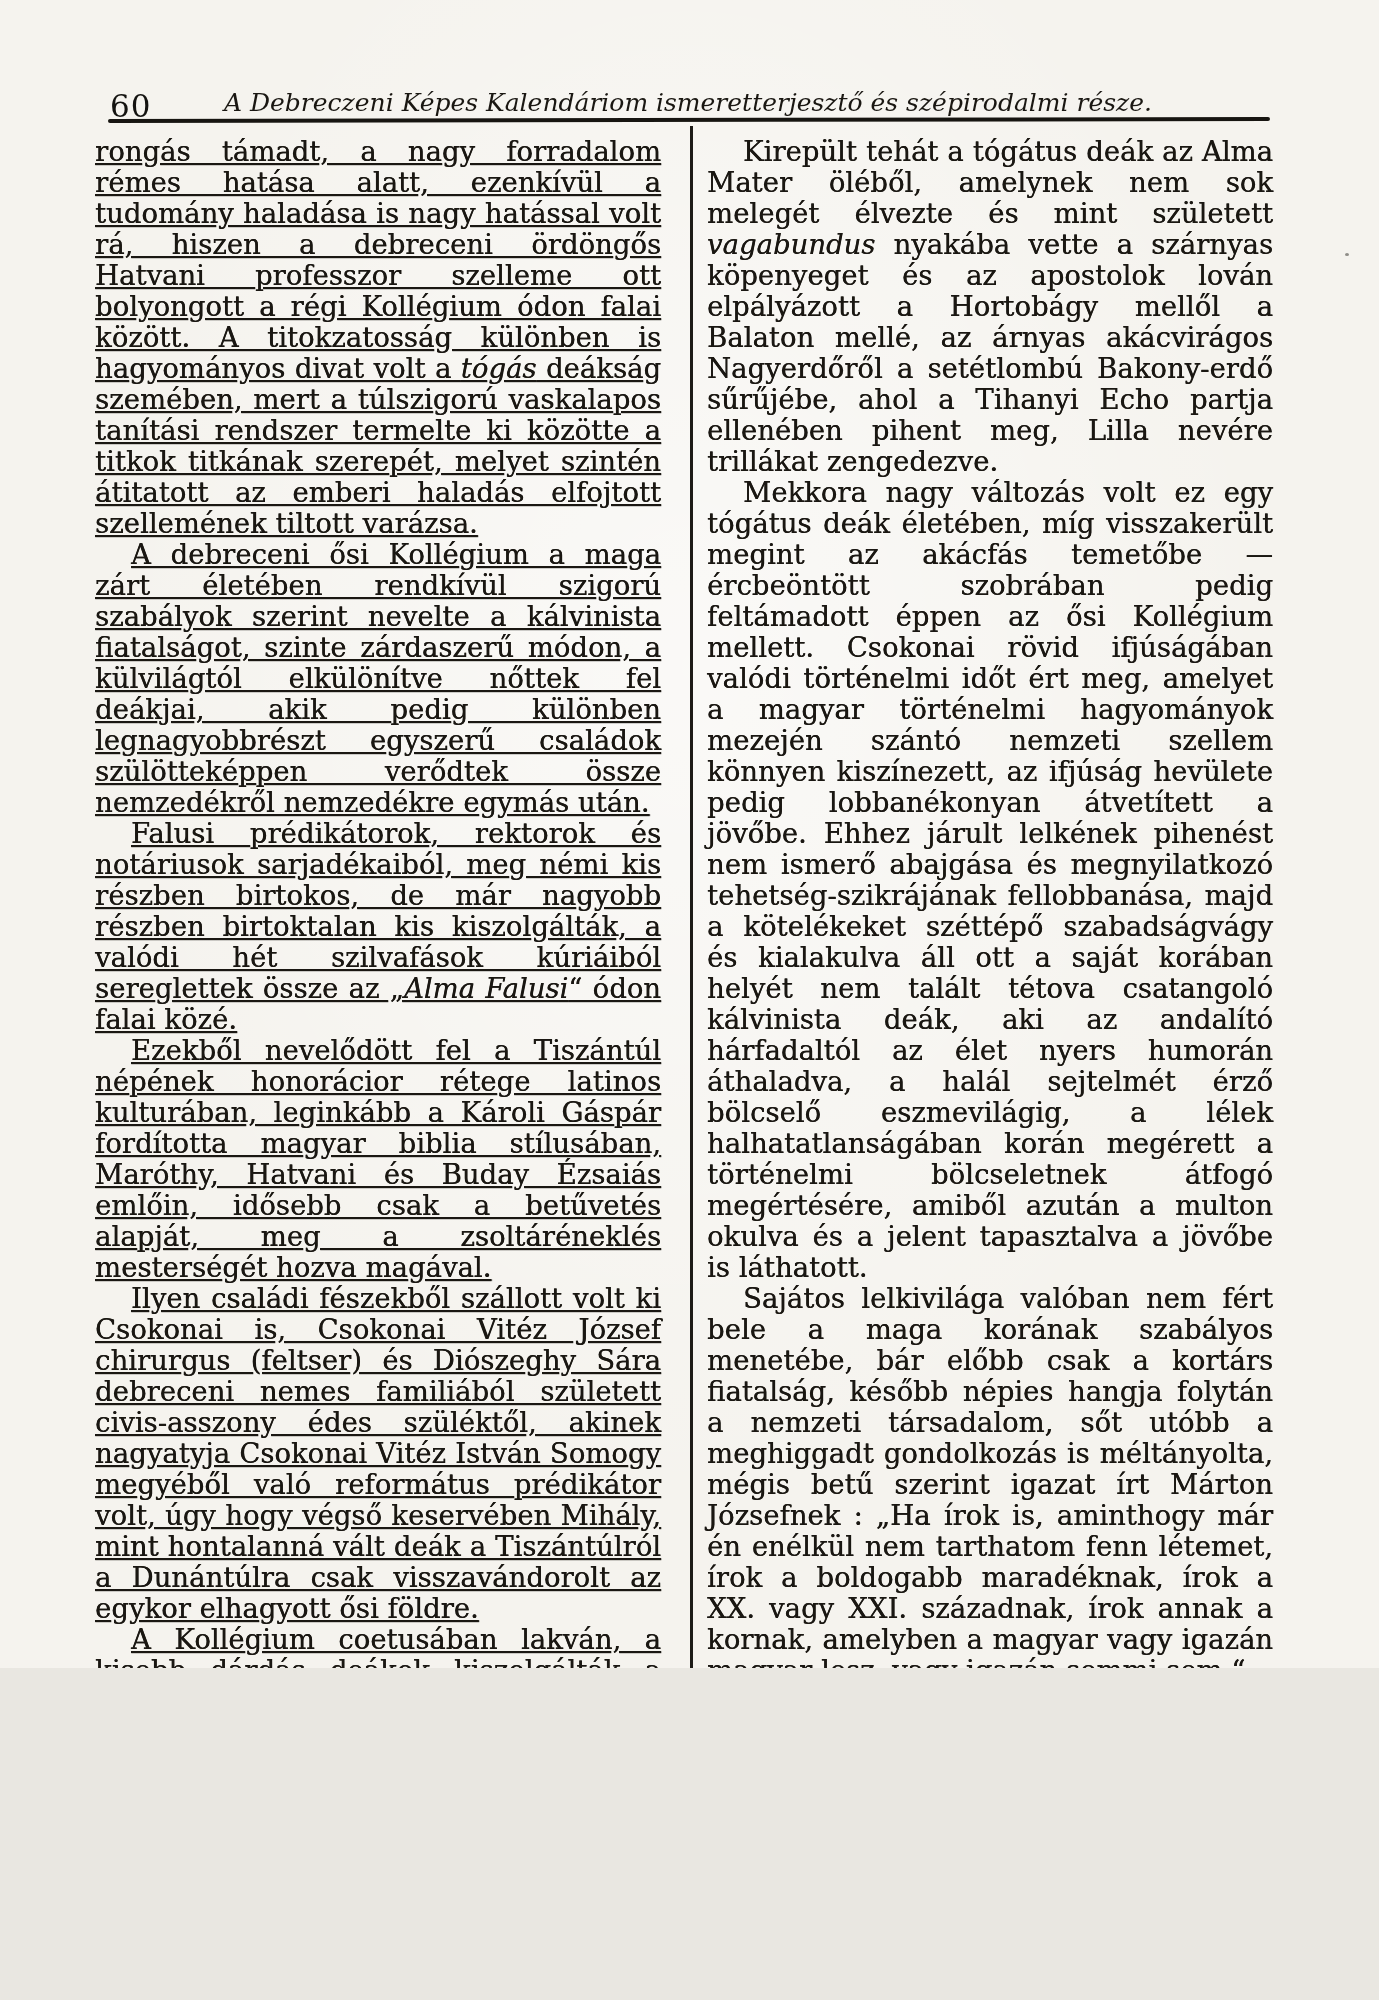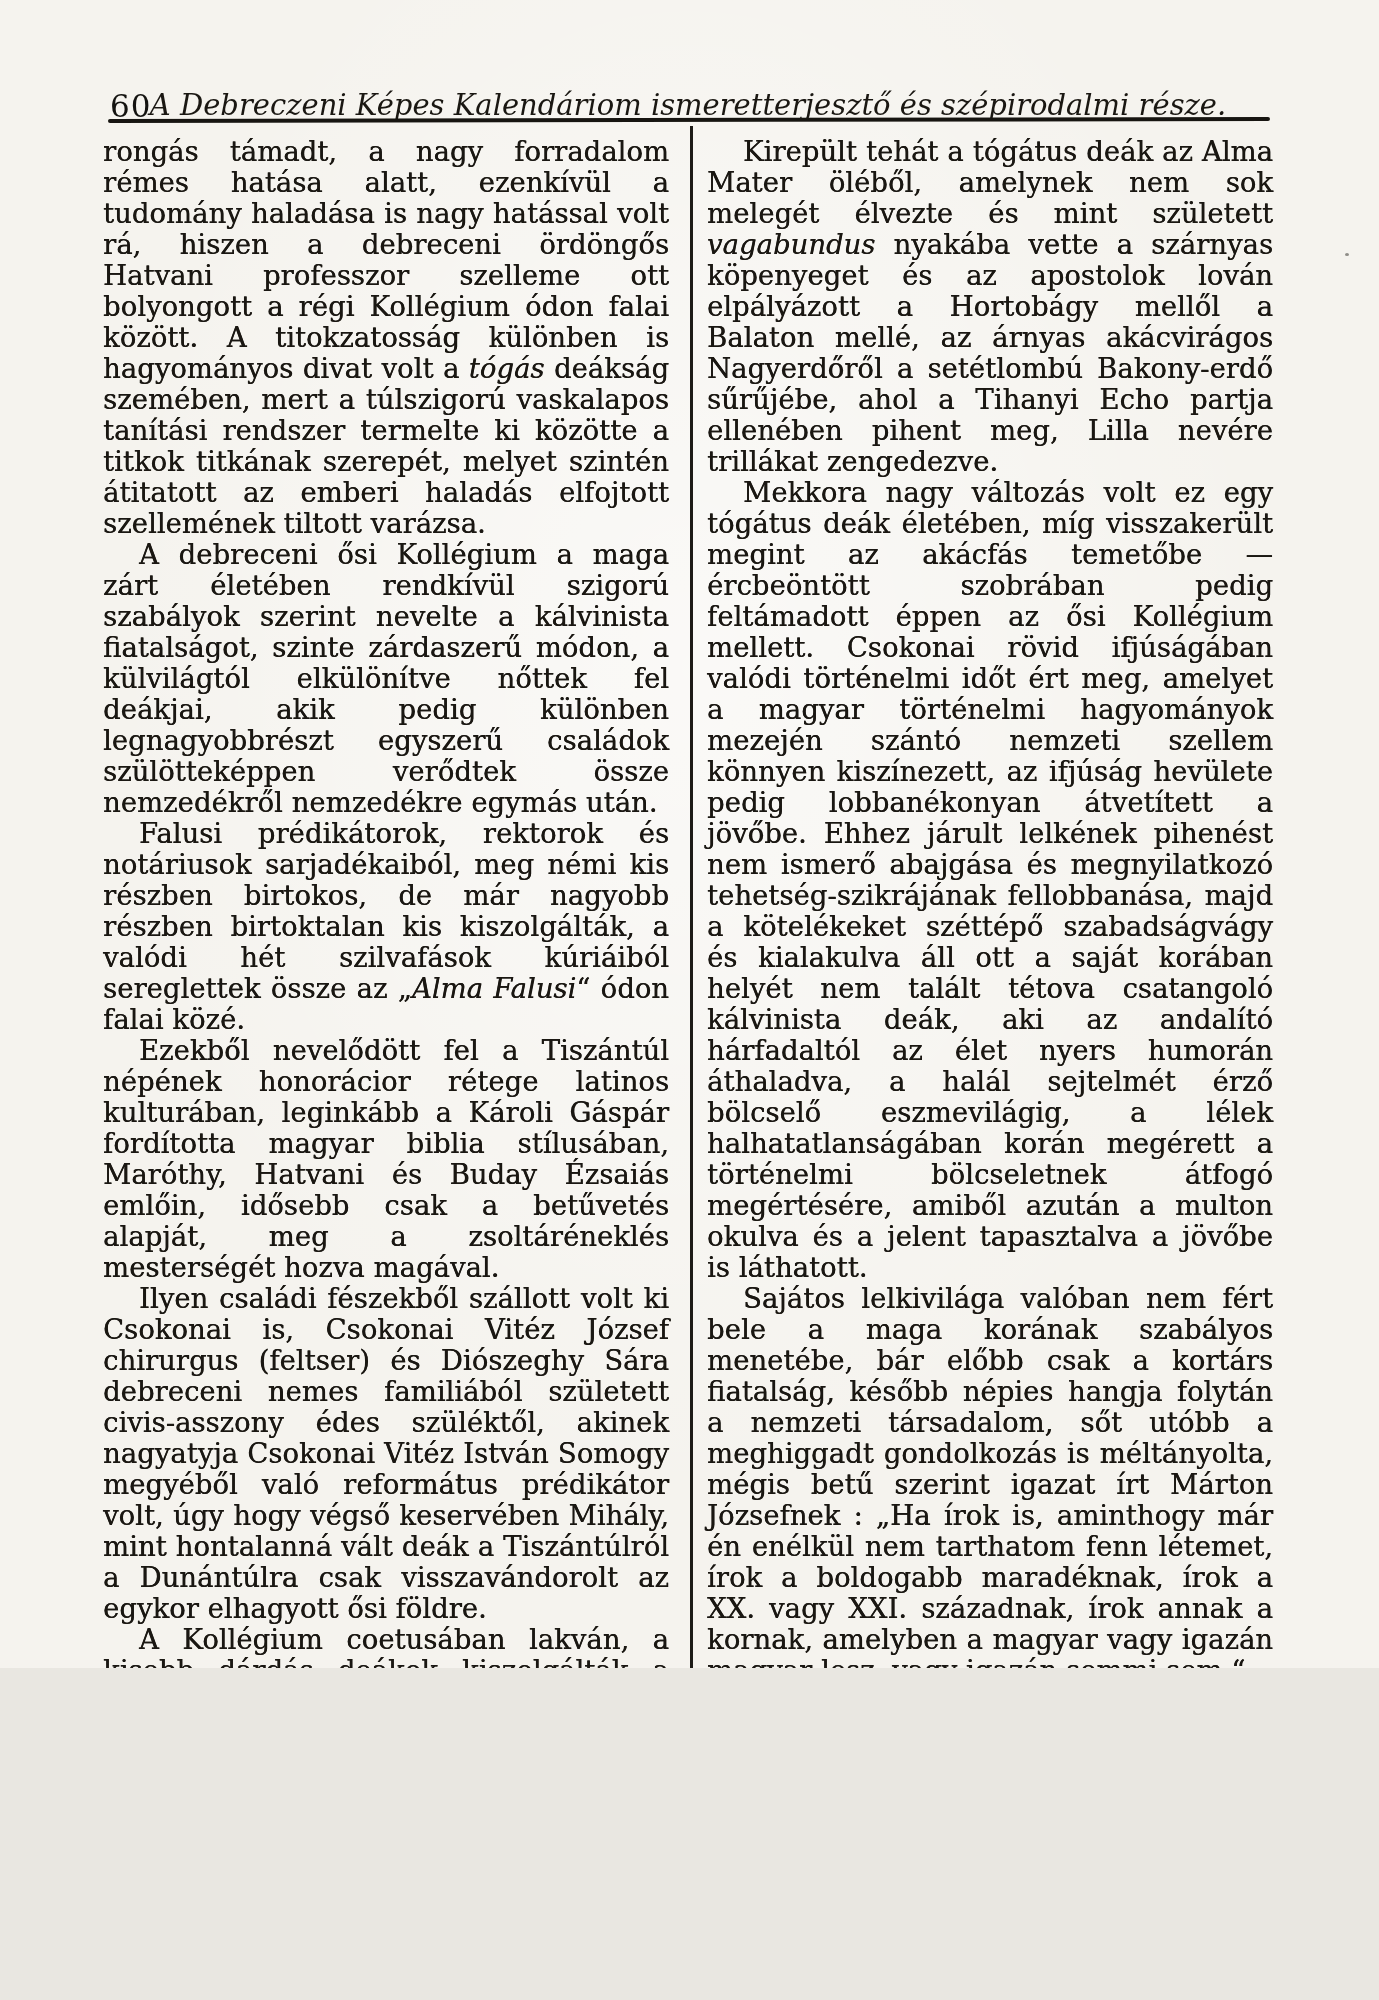--- a/index.html
+++ b/index.html
@@ -30,21 +30,21 @@
     letter-spacing: 1px;
     color: #141310;
   }
   #header-title {
     position: absolute;
     left: 103px;
     width: 1170px;
     top: 88px;
     text-align: center;
     font-style: italic;
-    font-size: 29px;
+    font-size: 25px;
     white-space: nowrap;
     color: #1a1712;
   }
   #header-rule {
     position: absolute;
     left: 108px;
     top: 118px;
     width: 1162px;
     height: 4px;
     background: #171511;
@@ -56,21 +56,21 @@
     position: absolute;
     top: 136px;
     width: 566px;
     font-size: 27.5px;
     line-height: 31px;
     text-align: justify;
     text-justify: inter-word;
     hyphens: manual;
     text-shadow: 0.3px 0.2px 0 currentColor;
   }
-  #left-column  { left: 103px; }
+  #left-column  { left: 95px; text-decoration: underline; }
   #right-column { left: 707px; }
   .column p {
     margin: 0;
     padding: 0;
   }
   .column p.indent { text-indent: 36px; }
   .it { font-style: italic; }
   #column-divider {
     position: absolute;
     left: 690px;

